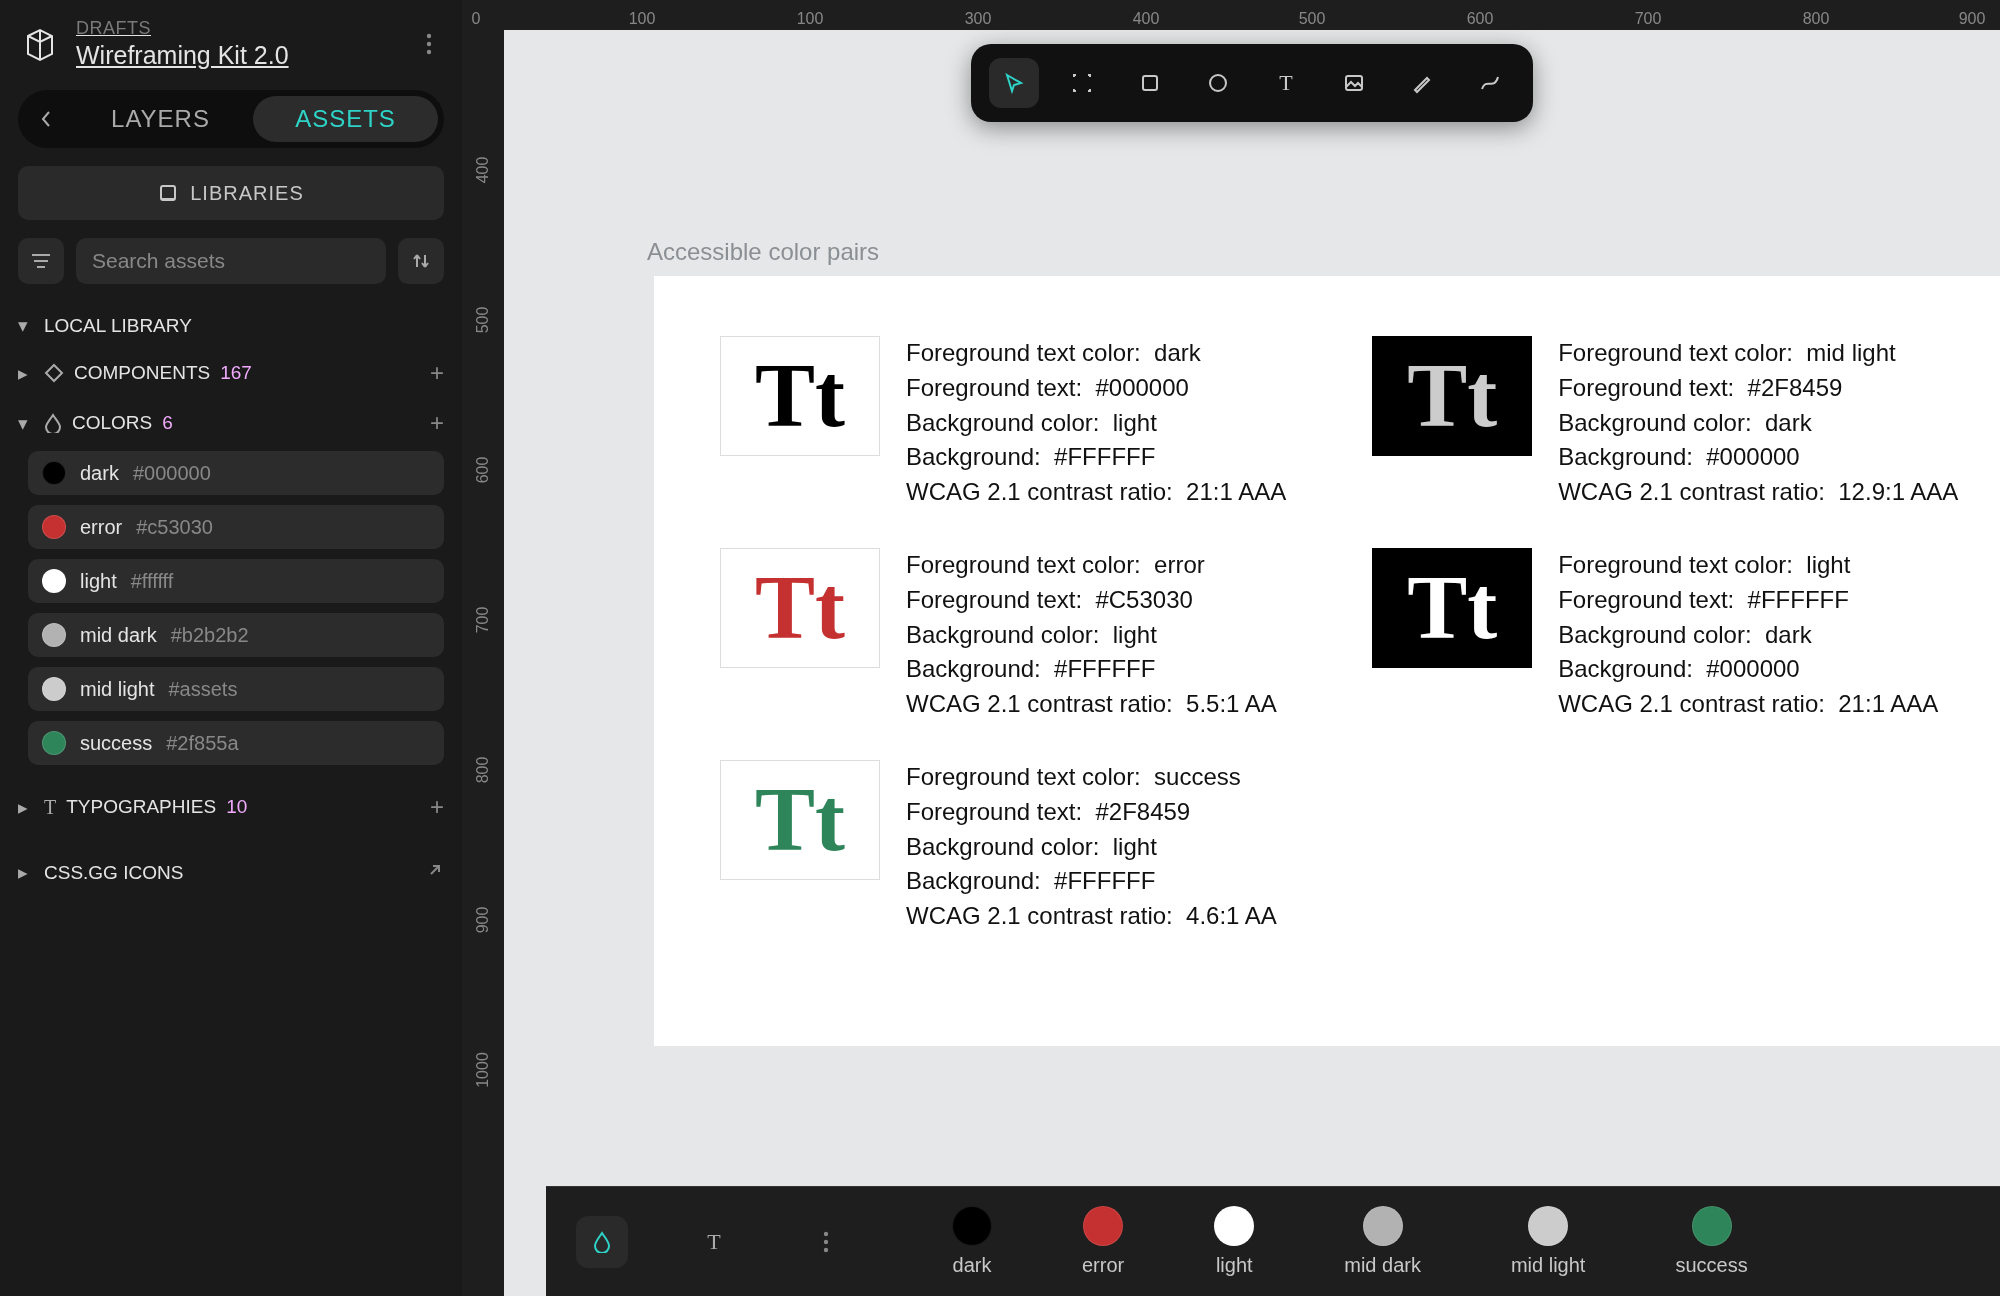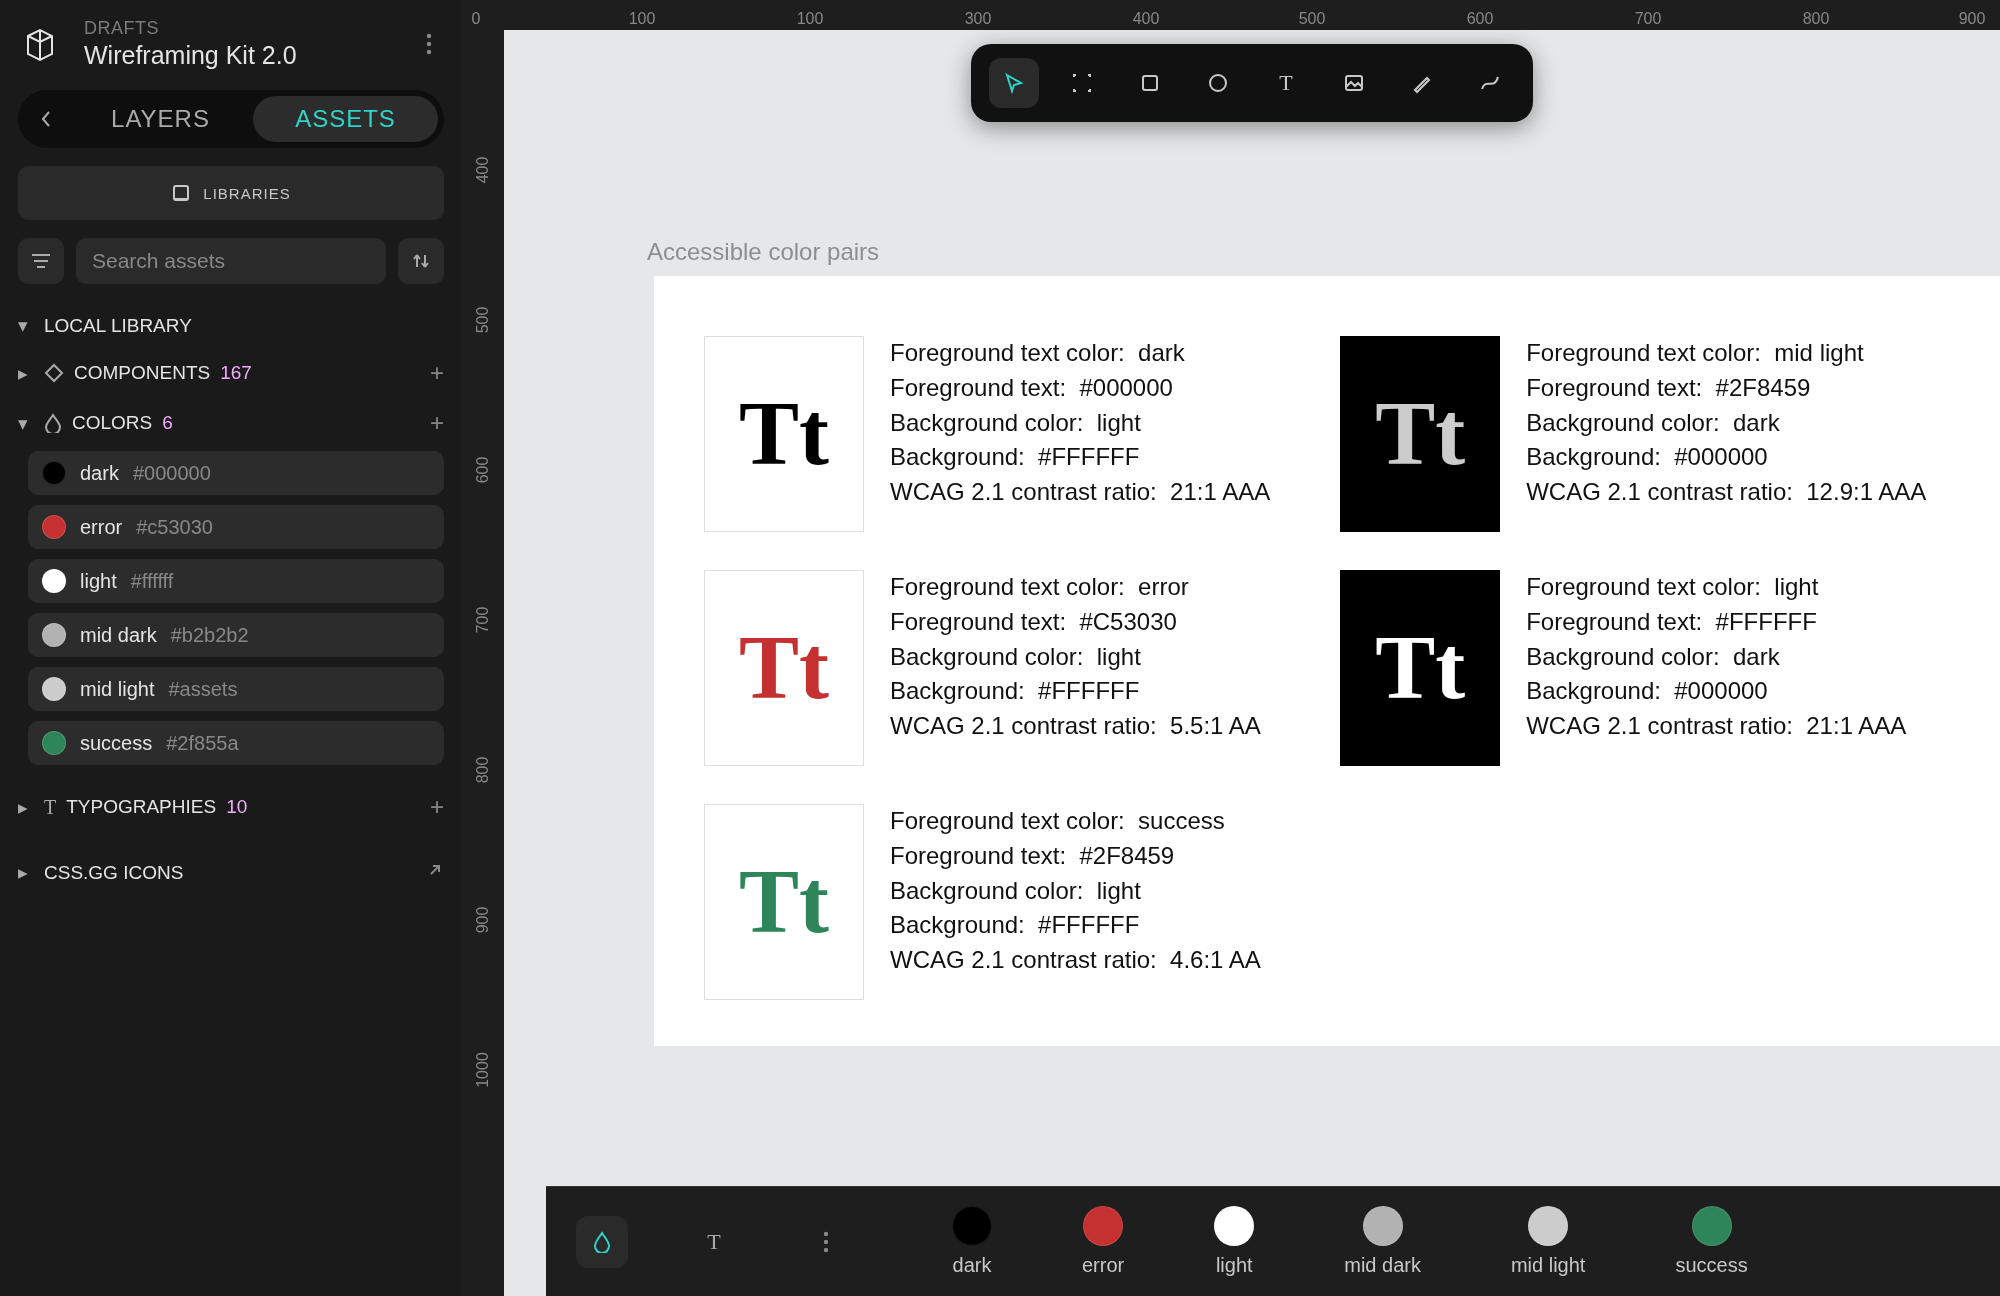--- a/index.html
+++ b/index.html
@@ -12,21 +12,21 @@
   color: #e4e4e4;
 }
 
 .sidebar {
   width: 462px;
   background: #1a1a1a;
   display: flex;
   flex-direction: column;
   padding: 18px 18px 0 18px;
 }
-.sb-header { display: flex; align-items: center; gap: 22px; position: relative; }
+.sb-header { display: flex; align-items: center; gap: 14px; position: relative; text-decoration: underline; }
 .logo-box {
   width: 44px; height: 44px;
   display: flex; align-items: center; justify-content: center;
 }
 .sb-titles { flex: 1; }
 .sb-drafts { font-size: 18px; color: #7a7a7a; letter-spacing: .5px; }
 .sb-title { font-size: 25px; color: #e4e4e4; margin-top: 2px; }
 .kebab { width: 30px; height: 30px; display:flex; align-items:center; justify-content:center; cursor:pointer; color:#888;}
 .tabs {
   margin-top: 20px;
@@ -45,21 +45,21 @@
   color:#aaa;
 }
 .tab.active { background:#2c2c2c; color:#2fd4c8; }
 .libraries-btn {
   margin-top: 18px;
   height: 54px;
   background:#2a2a2a;
   border-radius:10px;
   display:flex; align-items:center; justify-content:center;
   gap:12px;
-  color:#c8c8c8; font-size:15px; letter-spacing:1px;
+  color:#c8c8c8; font-size:20px; letter-spacing:1px;
 }
 .search-row { display:flex; gap:12px; margin-top:18px; align-items:center;}
 .filter-btn, .sort-btn {
   width:46px; height:46px;
   background:#2a2a2a; border-radius:10px;
   display:flex; align-items:center; justify-content:center;
   color:#aaa;
 }
 .search-input {
   flex:1; height:46px;
@@ -128,23 +128,24 @@
 .artboard {
   position:absolute; top:246px; left:150px;
   width:1360px; height:770px;
   background:#fff;
   padding:60px 50px;
 }
 .pairs-col { display:flex; flex-direction:column; gap:38px;}
 .pairs { display:flex; gap:70px;}
 .pair-row { display:flex; gap:26px; align-items:flex-start;}
 .tt-box {
-  width:160px; height:196px; border:1px solid #ddd;
+  width:160px; height:120px; border:1px solid #ddd;
   display:flex; align-items:center; justify-content:center;
   font-family: Georgia, serif;
+  margin-left: 16px;
 }
 .tt-box .Tt { font-size:90px; font-weight:700; line-height:1;}
 .pair-meta { font-size:24px; color:#111; line-height:1.45;}
 
 .palette-bar {
   position:absolute; left:42px; right:0; bottom:0;
   height:110px; background:#1e1e1e;
   display:flex; align-items:center; gap:60px;
   padding:0 30px;
   border-top:1px solid #333;

